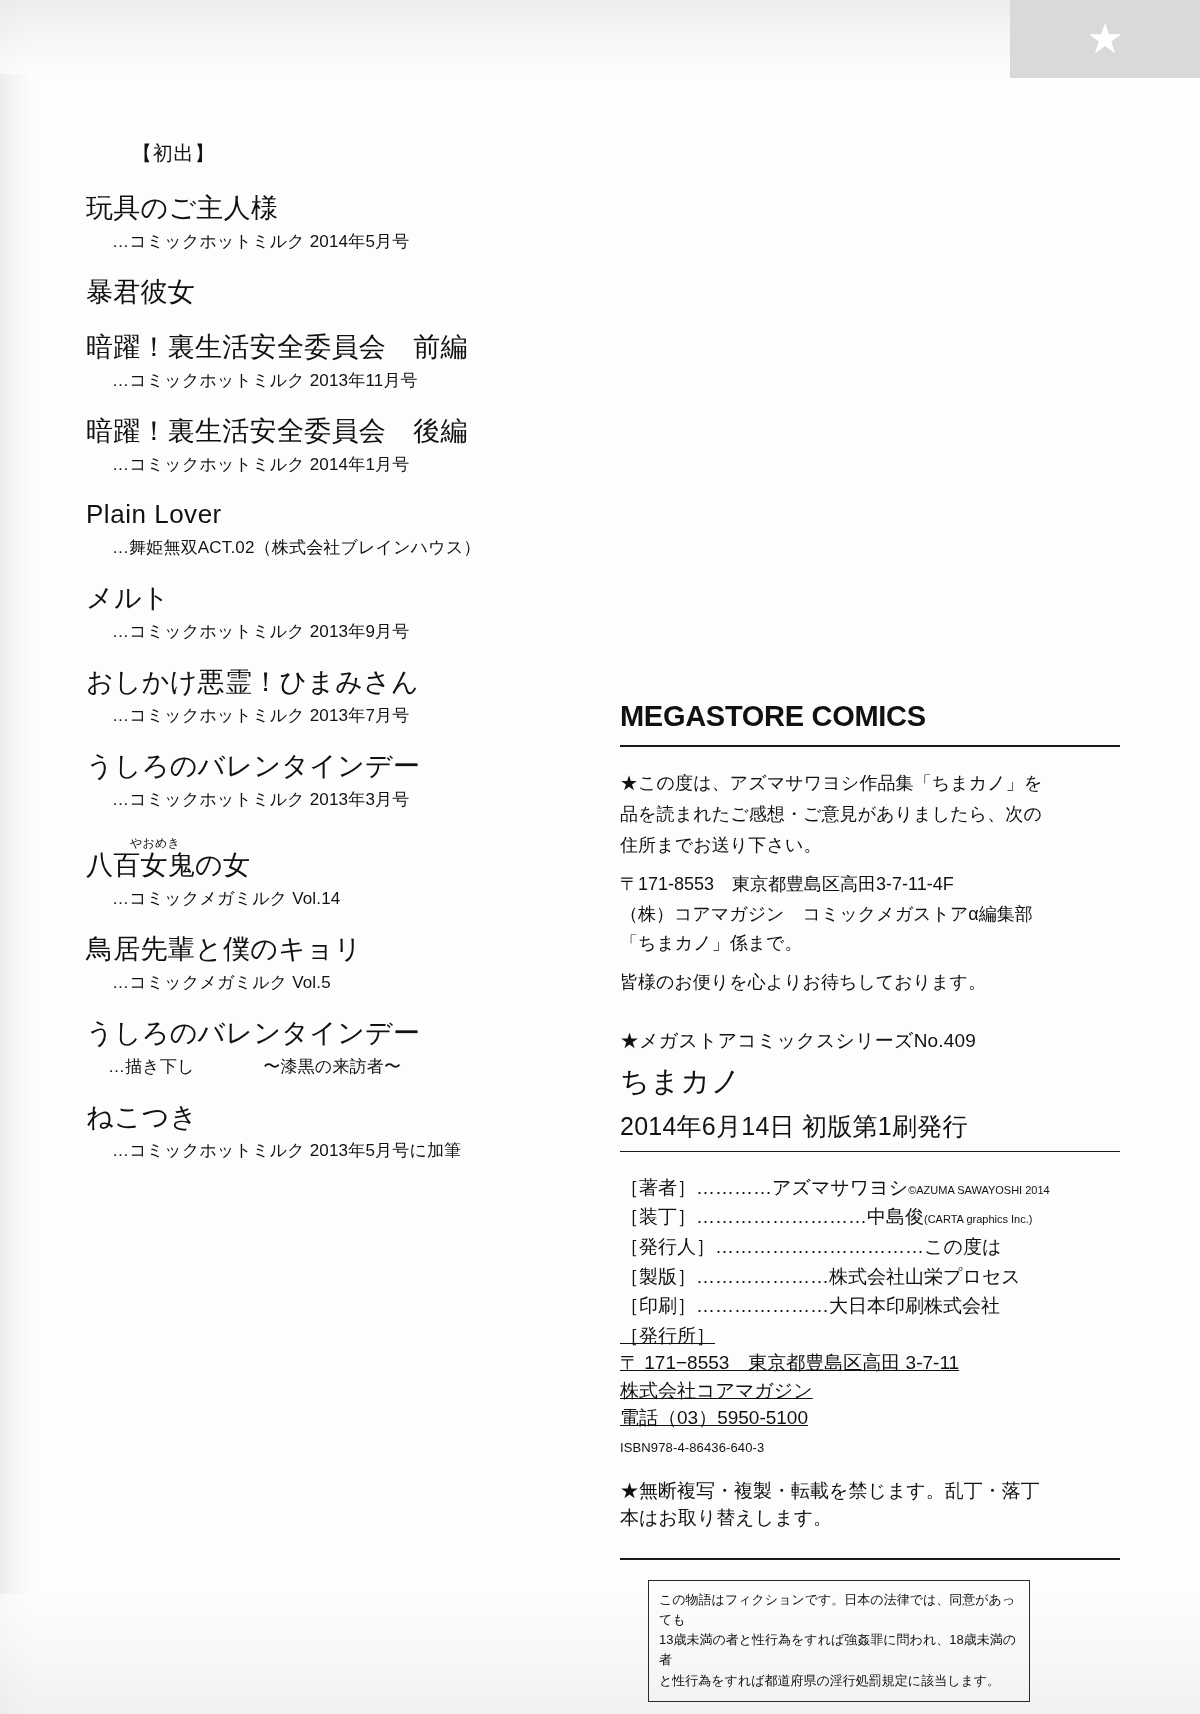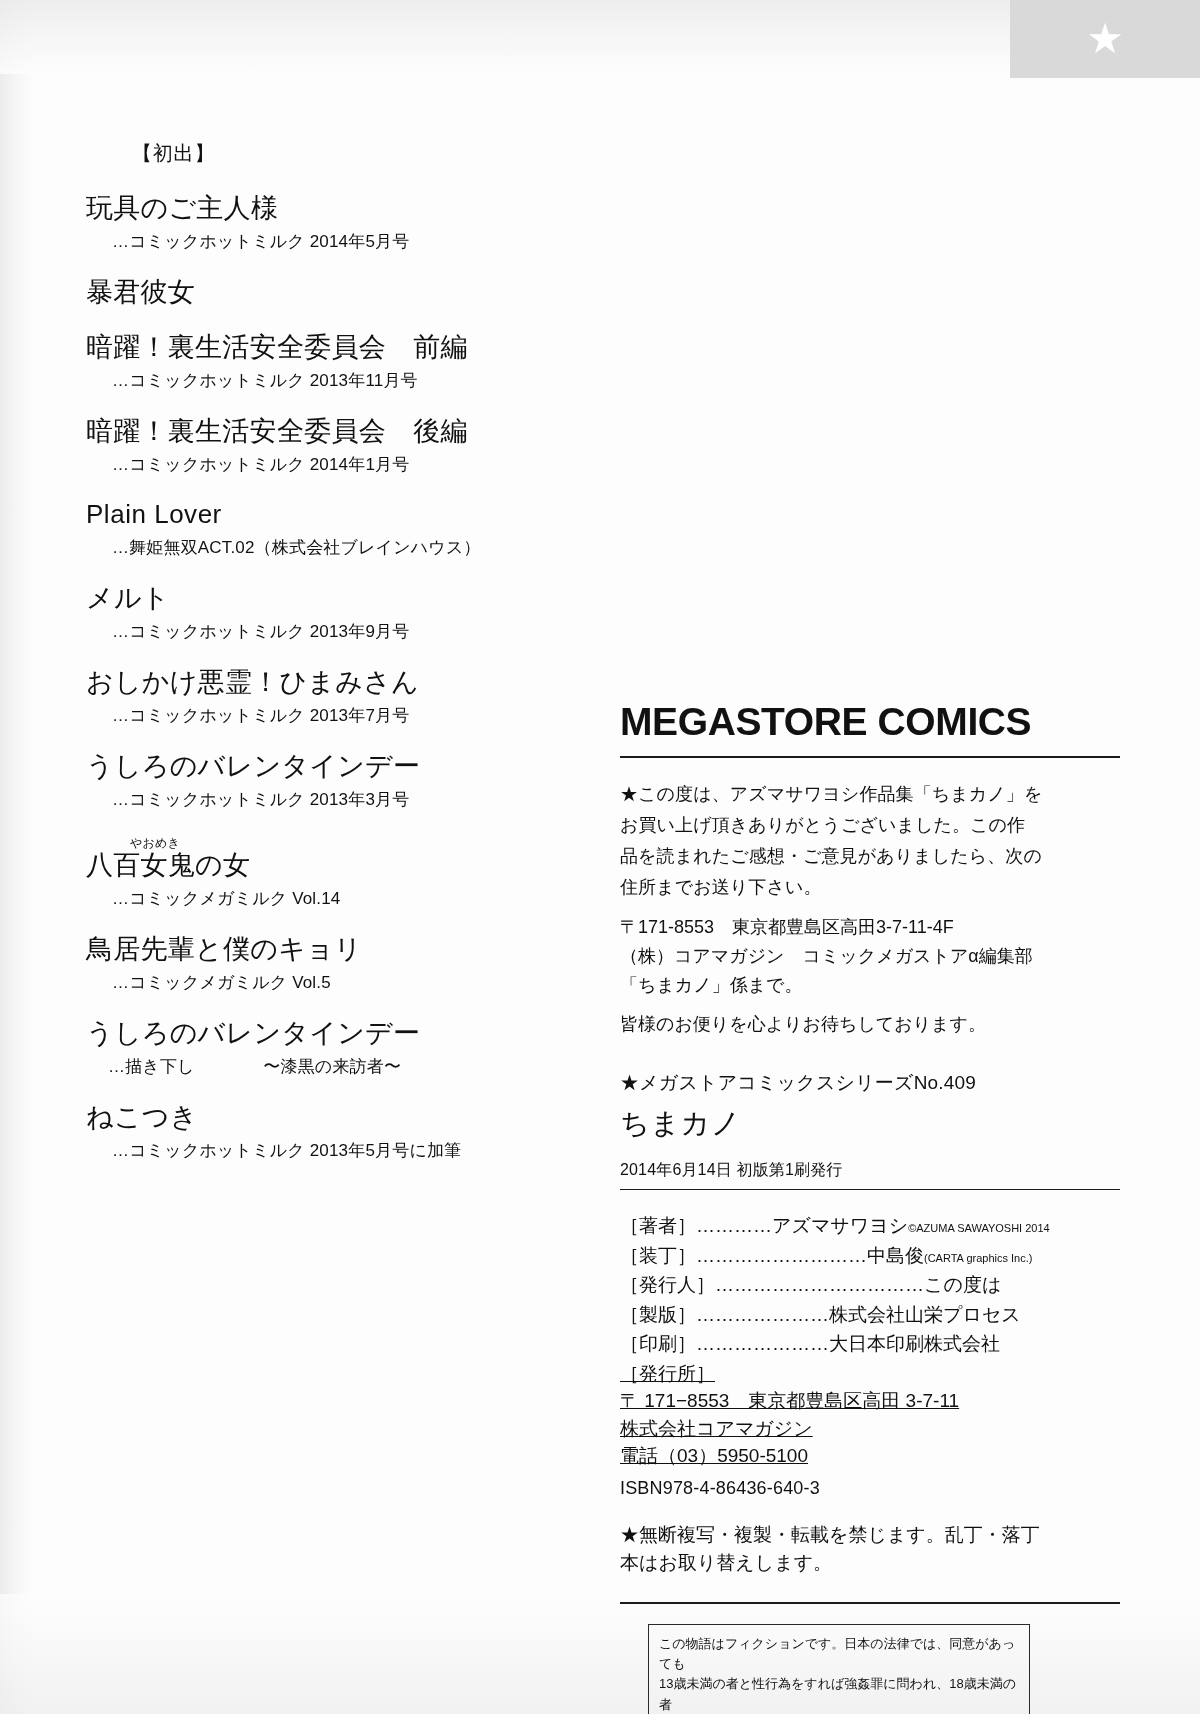--- a/index.html
+++ b/index.html
@@ -97,21 +97,21 @@
   }
 
   
   .right-col {
     position: absolute;
     left: 620px;
     top: 700px;
     width: 500px;
   }
   .brand {
-    font-size: 39px;
+    font-size: 29px;
     font-weight: bold;
     letter-spacing: -0.01em;
     font-family: "Liberation Sans", sans-serif;
     padding-bottom: 6px;
   }
   .rule {
     border: none;
     border-top: 2px solid #1a1a1a;
     margin: 6px 0 22px 0;
   }
@@ -138,22 +138,22 @@
     font-size: 19px;
     margin-top: 34px;
     letter-spacing: .01em;
   }
   .book-title {
     font-size: 29px;
     margin-top: 8px;
     letter-spacing: .02em;
   }
   .pubdate {
-    font-size: 16px;
-    margin-top: 16px;
+    font-size: 25px;
+    margin-top: 8px;
     margin-bottom: 8px;
     letter-spacing: .01em;
   }
   .credits {
     margin-top: 18px;
     font-size: 19px;
     line-height: 1.45;
   }
   .credit-row {
     display: block;
@@ -165,21 +165,21 @@
     letter-spacing: 0;
   }
   .pub-block {
     font-size: 19px;
     line-height: 1.45;
     margin-top: 1px;
     text-decoration: underline;
   }
   .pub-block p { margin: 0; }
   .isbn {
-    font-size: 18px;
+    font-size: 13px;
     margin-top: 8px;
     letter-spacing: .01em;
   }
   .notice {
     font-size: 19px;
     line-height: 1.45;
     margin-top: 22px;
   }
   .notice p { margin: 0; }
   .footer-rule {
@@ -275,21 +275,20 @@
     </div>
   </div>
 
   <div class="right-col">
 
     <div class="brand">MEGASTORE COMICS</div>
     <hr class="rule">
 
     <div class="thanks">
       <p>★この度は、アズマサワヨシ作品集「ちまカノ」を</p>
-      <p>お買い上げ頂きありがとうございました。この作</p>
       <p>品を読まれたご感想・ご意見がありましたら、次の</p>
       <p>住所までお送り下さい。</p>
     </div>
 
     <div class="addr">
       <p>〒171-8553　東京都豊島区高田3-7-11-4F</p>
       <p>（株）コアマガジン　コミックメガストアα編集部</p>
       <p>「ちまカノ」係まで。</p>
     </div>
 

